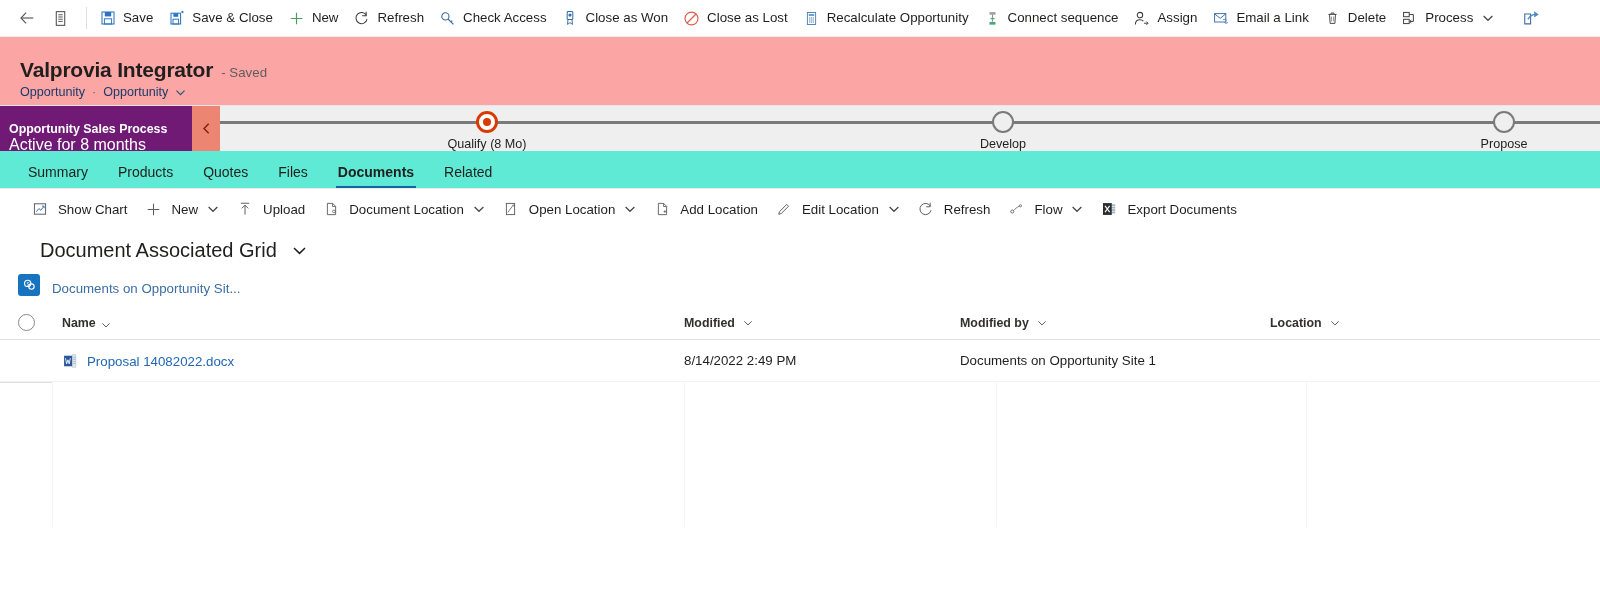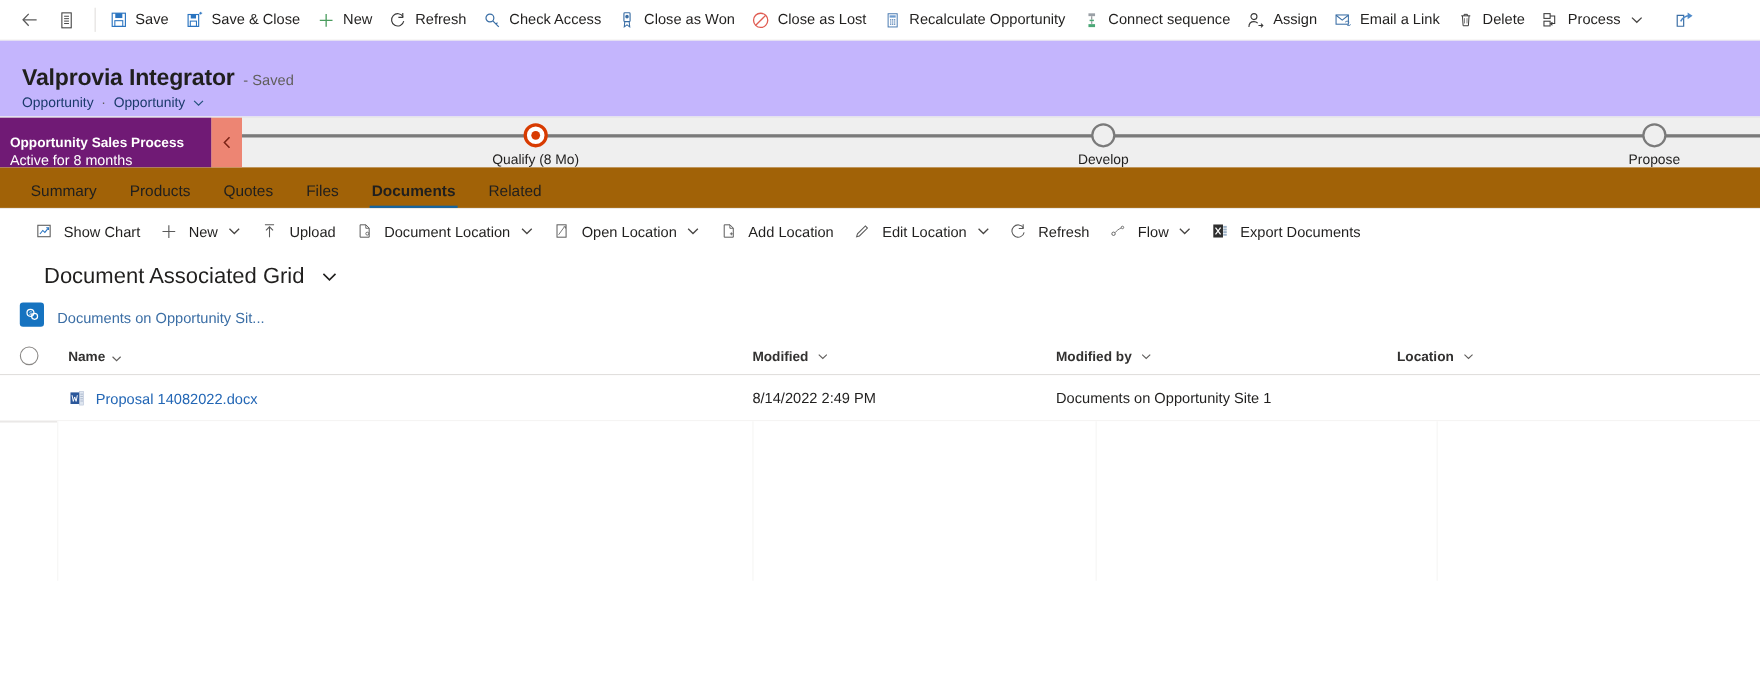--- a/index.html
+++ b/index.html
@@ -46,21 +46,21 @@
   .cmd-item .ico {
     display: inline-flex; align-items: center; justify-content: center;
     width: 19px; height: 18px; margin-right: 6px; flex: none;
   }
   .cmd-label { line-height: 1; }
   .cmd-caret { margin-left: 9px; display: inline-flex; color: #484644; }
 
   
   .record-header {
     padding: 8px 0 6px 20px;
-    background: #c4b5fd;
+    background: #fca5a5;
   }
   .title-line { display: flex; align-items: baseline; }
   .rec-title {
     font-size: 21px;
     font-weight: bold;
     color: #201f1e;
     letter-spacing: -0.2px;
   }
   .rec-saved {
     font-size: 13.3px;
@@ -88,21 +88,21 @@
   }
   .bpf-head {
     width: 192px;
     background: #701a75;
     color: #ffffff;
     padding: 16px 0 0 9px;
     position: relative;
     flex: none;
   }
   .bpf-head-title { font-size: 12.4px; font-weight: bold; line-height: 15px; }
-  .bpf-head-sub { font-size: 13px; line-height: 16px; font-weight: normal; }
+  .bpf-head-sub { font-size: 16px; line-height: 16px; font-weight: normal; }
   .bpf-collapse {
     width: 28px;
     background: #ed8573;
     display: flex; align-items: center; justify-content: center;
     color: #7a2316;
     flex: none;
   }
   .bpf-track {
     position: relative;
     flex: 1;
@@ -151,21 +151,21 @@
     white-space: nowrap;
   }
   .stage.active .stage-label { font-weight: normal; }
 
   
   .tabs {
     display: flex;
     align-items: flex-end;
     height: 38px;
     padding-left: 18px;
-    background: #a16207;
+    background: #5eead4;
     border-bottom: 1px solid #edebe9;
   }
   .tab {
     position: relative;
     padding: 0 10px 8px 10px;
     margin-right: 10px;
     font-size: 14px;
     color: #201f1e;
     cursor: default;
   }

